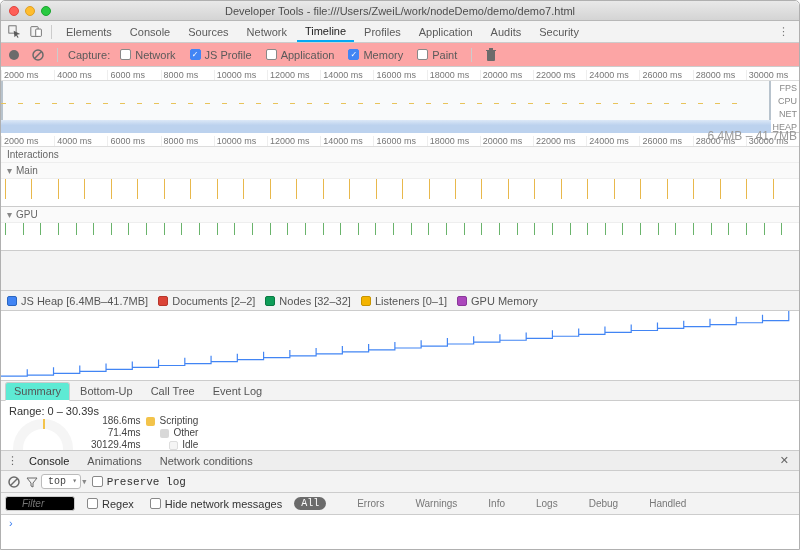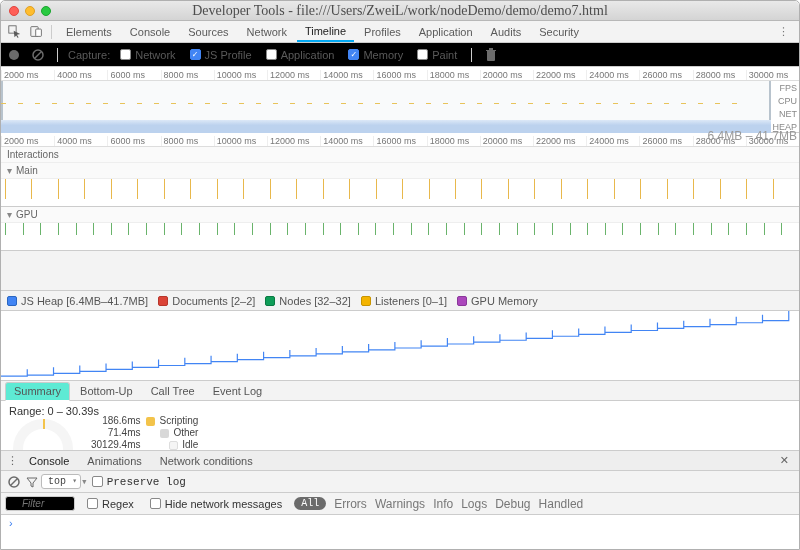--- a/index.html
+++ b/index.html
@@ -1,23 +1,23 @@
 <!DOCTYPE html>
 <html><head>
 <meta charset="utf-8">
 <style>
   * { box-sizing: border-box; margin: 0; padding: 0; }
   body { font-family: "Lucida Grande","Helvetica Neue",Arial,sans-serif; font-size: 11px; color: #333; background: #fff; width: 800px; height: 550px; overflow: hidden; border: 1px solid #b0b0b0; border-radius: 5px 5px 0 0; }
   .titlebar { height: 20px; background: linear-gradient(#e9e9e9,#d4d4d4); border-bottom: 1px solid #b7b7b7; display: flex; align-items: center; padding: 0 8px; position: relative; border-radius: 5px 5px 0 0;}
   .traffic { display: flex; gap: 6px; }
   .dot { width: 10px; height: 10px; border-radius: 50%; }
   .dot.r{background:#ff5f57;border:1px solid #e04640;} .dot.y{background:#ffbd2e;border:1px solid #dfa023;} .dot.g{background:#28c940;border:1px solid #1ba52f;}
-  .title { position:absolute; left:0; right:0; text-align:center; font-size:14px; color:#4d4d4d;font-family:Liberation Serif, serif;}
+  .title { position:absolute; left:0; right:0; text-align:center; font-size:11px; color:#4d4d4d;}
   .tabs, .toolbar, .legendrow, .bottom-tabs, .drawer-tabs, .console-bar, .filter-bar { display:flex; align-items:center; height:22px; border-bottom:1px solid #ccc; background:#f3f3f3; padding:0 4px; gap:2px;}
-  .toolbar { height:24px; background:#000000;}
+  .toolbar { height:24px; background:#fca5a5;}
   .tab { padding:0 8px; height:100%; display:flex; align-items:center; color:#5a5a5a; cursor:default;}
   .tab.active { color:#222; border-bottom:2px solid #03a9f4; height:100%; }
   .toolbar { gap:6px; font-size:11px; color:#5a5a5a;}
   .iconbtn { width:18px;height:18px; display:flex;align-items:center;justify-content:center; color:#5a5a5a; border-radius:2px;}
   .cb { display:flex; align-items:center; gap:4px; padding:0 4px;}
   .cb .box{width:11px;height:11px;border:1px solid #888;border-radius:2px;display:inline-flex;align-items:center;justify-content:center;background:#fff;}
   .cb .box.chk{background:#4285f4;border-color:#4285f4;}
   .cb .box.chk:after{content:"✓";color:#fff;font-size:8px;line-height:8px;}
   .vsep{width:1px;height:14px;background:#ccc;margin:0 4px;}
   .ruler { display:flex; font-size:9px; color:#777; border-bottom:1px solid #ddd; height:14px; align-items:flex-end;}
@@ -53,21 +53,21 @@
   .summary td.k{ text-align:right;}
   .summary td .sw{width:9px;height:9px;vertical-align:middle;margin-right:4px;}
   .drawer-tabs{height:20px;background:#eee;}
   .closex{margin-left:auto;padding:0 6px;color:#666;}
   .console-bar{height:22px;gap:0;background:#f3f3f3;font-family:Liberation Mono, monospace;}
   .sel{border:1px solid #bbb;border-radius:3px;background:#fff;padding:1px 14px 1px 6px;font-size:10px;color:#444;position:relative;}
   .sel:after{content:"▾";position:absolute;right:3px;top:1px;font-size:8px;color:#777;}
   .filter-bar{height:22px;gap:8px;background:#f3f3f3;}
   .filter-input{border:1px solid #ccc;border-radius:3px;padding:1px 16px;width:70px;font-size:10px;color:#999;font-style:italic;background:#000000;}
   .pill{background:#6b6b6b;color:#fff;border-radius:8px;padding:1px 7px;font-size:10px;font-family:Liberation Mono, monospace;}
-  .plain{color:#777;font-size:12px;}
+  .plain{color:#777;font-size:10px;margin-left:23px;}
   .prompt{padding:2px 8px;color:#367cf1;font-size:11px;}
   .kebab{margin-left:auto;padding:0 6px;color:#777;}
   .expand{position:absolute; left:6px; font-size:11px; color:#666;}
 </style>
 </head>
 <body>
 
 <div class="titlebar">
   <div class="traffic">
     <div class="dot r"></div>

